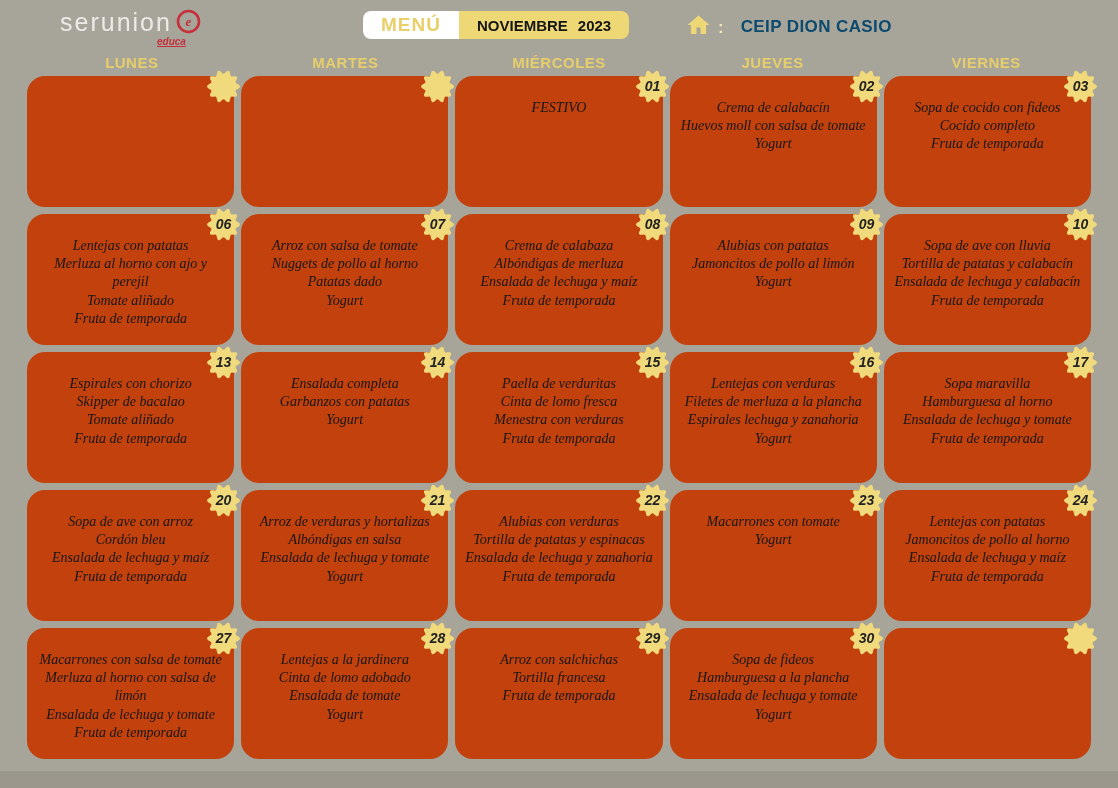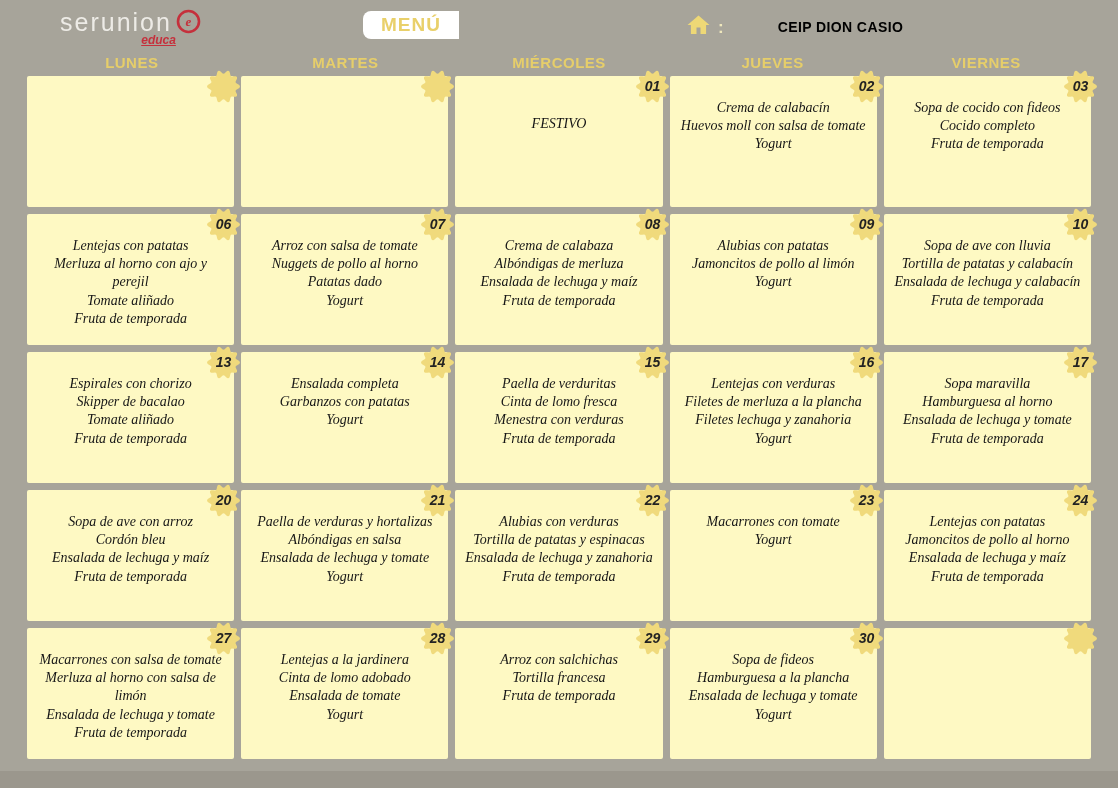--- a/index.html
+++ b/index.html
@@ -6,62 +6,66 @@
   body{
     width:1118px;height:788px;
     background:#a7a49a;
     font-family:"Liberation Sans",sans-serif;
     position:relative;overflow:hidden;
   }
   
   .logo{position:absolute;left:20px;top:10px;display:flex;align-items:flex-start;margin-left:40px;}
   .logo-text{font-size:25px;color:#edebe6;letter-spacing:2px;line-height:1;}
   .logo-mark{position:relative;margin-left:3px;margin-top:-2px;}
-  .logo-sub{position:absolute;right:26px;bottom:-8px;color:#c5303c;font-size:12px;font-weight:bold;font-style:italic;text-decoration:underline;}
+  .logo-sub{position:absolute;right:16px;bottom:-8px;color:#c5303c;font-size:10px;font-weight:bold;font-style:italic;text-decoration:underline;}
   .menu-pill{position:absolute;left:363px;top:11px;height:28px;display:flex;}
   .menu-label{background:#ffffff;color:#e9d06a;font-weight:bold;font-size:19px;letter-spacing:1px;
     padding:0 18px;display:flex;align-items:center;border-radius:8px 0 0 8px;}
   .month-label{background:#eed876;color:#141414;font-weight:600;font-size:15px;
     padding:0 18px;display:flex;align-items:center;border-radius:0 8px 8px 0;min-width:134px;justify-content:flex-start;gap:10px;}
   .school{position:absolute;left:686px;top:13px;display:flex;align-items:center;gap:7px;}
   .school-colon{color:#efe7bc;font-weight:bold;font-size:17px;line-height:1;margin-right:10px;}
-  .school-name{color:#000000;font-weight:bold;font-size:14px;letter-spacing:0.4px;margin-left:37px;}
+  .school-name{color:#0c4a6e;font-weight:bold;font-size:17px;letter-spacing:0.4px;}
   
   .weekday-headers{position:absolute;top:54px;left:27px;right:27px;
     display:grid;grid-template-columns:repeat(5,1fr);gap:4px;}
   .col-header{text-align:center;color:#e6ce6a;font-weight:bold;font-size:15px;letter-spacing:0.5px;}
   
   .grid{position:absolute;top:76px;left:27px;right:27px;
     display:grid;grid-template-columns:repeat(5,1fr);grid-auto-rows:131px;gap:7px;}
-  .cell{background:#fef9c3;border-radius:2px;position:relative;
+  .cell{background:#c2410c;border-radius:18px;position:relative;
     padding:23px 8px 8px;box-sizing:border-box;text-align:center;}
   .badge{position:absolute;top:-7px;right:-7px;width:35px;height:35px;}
   .menu-item{font-family:"Liberation Serif",serif;font-style:italic;
     font-size:14px;line-height:1.3;color:#161616;}
-  .items.single{margin-top:16px;}
+  .items.single{}
   
   .footer-bar{position:absolute;left:0;right:0;bottom:0;height:17px;background:#9b978d;}
 </style>
 </head>
 <body>
 
 <header>
   <div class="logo">
     <span class="logo-text">serunion</span>
     <span class="logo-mark">
       <svg width="27" height="27" viewBox="0 0 27 27">
         <circle cx="13.5" cy="13.5" r="10.5" fill="none" stroke="#c5303c" stroke-width="2.6"></circle>
         <text x="13.5" y="18" text-anchor="middle" font-size="13" font-style="italic" font-weight="bold" fill="#c5303c" font-family="Liberation Serif, serif">e</text>
       </svg>
       <span class="logo-sub">educa</span>
     </span>
   </div>
 
   <div class="menu-pill">
     <span class="menu-label">MENÚ</span>
+    <span class="month-label">
+      <span>NOVIEMBRE</span>
+      <span>2023</span>
+    </span>
   </div>
 
   <div class="school">
     <span>
       <svg width="25" height="24" viewBox="0 0 24 24">
         <path d="M12 2.5 L23 12 L19.6 12 L19.6 21 L14 21 L14 14.6 L10 14.6 L10 21 L4.4 21 L4.4 12 L1 12 Z" fill="#eed876"></path>
       </svg>
     </span>
     <span class="school-colon">:</span>
     <span class="school-name">CEIP DION CASIO</span>
@@ -215,21 +219,21 @@
       </div>
     </div>
     <div class="cell">
       <svg class="badge" viewBox="0 0 35 35">
         <polygon points="34.0,17.5 33.3,18.9 31.6,20.0 30.0,20.9 29.5,21.9 30.1,23.4 31.0,25.3 31.0,26.9 29.8,27.8 27.8,27.8 25.9,27.6 24.8,27.9 24.3,29.3 23.9,31.3 23.1,32.9 21.7,33.2 20.1,32.2 18.7,30.8 17.5,30.2 16.3,30.8 14.9,32.2 13.3,33.2 11.9,32.9 11.1,31.3 10.7,29.3 10.2,27.9 9.1,27.6 7.2,27.8 5.2,27.8 4.0,26.9 4.0,25.3 4.9,23.4 5.5,21.9 5.0,20.9 3.4,20.0 1.7,18.9 1.0,17.5 1.7,16.1 3.4,15.0 5.0,14.1 5.5,13.1 4.9,11.6 4.0,9.7 4.0,8.1 5.2,7.2 7.2,7.2 9.1,7.4 10.2,7.1 10.7,5.7 11.1,3.7 11.9,2.1 13.3,1.8 14.9,2.8 16.3,4.2 17.5,4.8 18.7,4.2 20.1,2.8 21.7,1.8 23.1,2.1 23.9,3.7 24.3,5.7 24.8,7.1 25.9,7.4 27.8,7.2 29.8,7.2 31.0,8.1 31.0,9.7 30.1,11.6 29.5,13.1 30.0,14.1 31.6,15.0 33.3,16.1" fill="#f0da7c"></polygon>
         <text x="17.5" y="22" text-anchor="middle" font-size="14" font-style="italic" font-weight="bold" fill="#222" font-family="Liberation Sans, sans-serif">16</text>
       </svg>
       <div class="items">
         <div class="menu-item">Lentejas con verduras</div>
         <div class="menu-item">Filetes de merluza a la plancha</div>
-        <div class="menu-item">Filetes lechuga y zanahoria</div>
+        <div class="menu-item">Espirales lechuga y zanahoria</div>
         <div class="menu-item">Yogurt</div>
       </div>
     </div>
     <div class="cell">
       <svg class="badge" viewBox="0 0 35 35">
         <polygon points="34.0,17.5 33.3,18.9 31.6,20.0 30.0,20.9 29.5,21.9 30.1,23.4 31.0,25.3 31.0,26.9 29.8,27.8 27.8,27.8 25.9,27.6 24.8,27.9 24.3,29.3 23.9,31.3 23.1,32.9 21.7,33.2 20.1,32.2 18.7,30.8 17.5,30.2 16.3,30.8 14.9,32.2 13.3,33.2 11.9,32.9 11.1,31.3 10.7,29.3 10.2,27.9 9.1,27.6 7.2,27.8 5.2,27.8 4.0,26.9 4.0,25.3 4.9,23.4 5.5,21.9 5.0,20.9 3.4,20.0 1.7,18.9 1.0,17.5 1.7,16.1 3.4,15.0 5.0,14.1 5.5,13.1 4.9,11.6 4.0,9.7 4.0,8.1 5.2,7.2 7.2,7.2 9.1,7.4 10.2,7.1 10.7,5.7 11.1,3.7 11.9,2.1 13.3,1.8 14.9,2.8 16.3,4.2 17.5,4.8 18.7,4.2 20.1,2.8 21.7,1.8 23.1,2.1 23.9,3.7 24.3,5.7 24.8,7.1 25.9,7.4 27.8,7.2 29.8,7.2 31.0,8.1 31.0,9.7 30.1,11.6 29.5,13.1 30.0,14.1 31.6,15.0 33.3,16.1" fill="#f0da7c"></polygon>
         <text x="17.5" y="22" text-anchor="middle" font-size="14" font-style="italic" font-weight="bold" fill="#222" font-family="Liberation Sans, sans-serif">17</text>
       </svg>
       <div class="items">
         <div class="menu-item">Sopa maravilla</div>
@@ -249,21 +253,21 @@
         <div class="menu-item">Ensalada de lechuga y maíz</div>
         <div class="menu-item">Fruta de temporada</div>
       </div>
     </div>
     <div class="cell">
       <svg class="badge" viewBox="0 0 35 35">
         <polygon points="34.0,17.5 33.3,18.9 31.6,20.0 30.0,20.9 29.5,21.9 30.1,23.4 31.0,25.3 31.0,26.9 29.8,27.8 27.8,27.8 25.9,27.6 24.8,27.9 24.3,29.3 23.9,31.3 23.1,32.9 21.7,33.2 20.1,32.2 18.7,30.8 17.5,30.2 16.3,30.8 14.9,32.2 13.3,33.2 11.9,32.9 11.1,31.3 10.7,29.3 10.2,27.9 9.1,27.6 7.2,27.8 5.2,27.8 4.0,26.9 4.0,25.3 4.9,23.4 5.5,21.9 5.0,20.9 3.4,20.0 1.7,18.9 1.0,17.5 1.7,16.1 3.4,15.0 5.0,14.1 5.5,13.1 4.9,11.6 4.0,9.7 4.0,8.1 5.2,7.2 7.2,7.2 9.1,7.4 10.2,7.1 10.7,5.7 11.1,3.7 11.9,2.1 13.3,1.8 14.9,2.8 16.3,4.2 17.5,4.8 18.7,4.2 20.1,2.8 21.7,1.8 23.1,2.1 23.9,3.7 24.3,5.7 24.8,7.1 25.9,7.4 27.8,7.2 29.8,7.2 31.0,8.1 31.0,9.7 30.1,11.6 29.5,13.1 30.0,14.1 31.6,15.0 33.3,16.1" fill="#f0da7c"></polygon>
         <text x="17.5" y="22" text-anchor="middle" font-size="14" font-style="italic" font-weight="bold" fill="#222" font-family="Liberation Sans, sans-serif">21</text>
       </svg>
       <div class="items">
-        <div class="menu-item">Paella de verduras y hortalizas</div>
+        <div class="menu-item">Arroz de verduras y hortalizas</div>
         <div class="menu-item">Albóndigas en salsa</div>
         <div class="menu-item">Ensalada de lechuga y tomate</div>
         <div class="menu-item">Yogurt</div>
       </div>
     </div>
     <div class="cell">
       <svg class="badge" viewBox="0 0 35 35">
         <polygon points="34.0,17.5 33.3,18.9 31.6,20.0 30.0,20.9 29.5,21.9 30.1,23.4 31.0,25.3 31.0,26.9 29.8,27.8 27.8,27.8 25.9,27.6 24.8,27.9 24.3,29.3 23.9,31.3 23.1,32.9 21.7,33.2 20.1,32.2 18.7,30.8 17.5,30.2 16.3,30.8 14.9,32.2 13.3,33.2 11.9,32.9 11.1,31.3 10.7,29.3 10.2,27.9 9.1,27.6 7.2,27.8 5.2,27.8 4.0,26.9 4.0,25.3 4.9,23.4 5.5,21.9 5.0,20.9 3.4,20.0 1.7,18.9 1.0,17.5 1.7,16.1 3.4,15.0 5.0,14.1 5.5,13.1 4.9,11.6 4.0,9.7 4.0,8.1 5.2,7.2 7.2,7.2 9.1,7.4 10.2,7.1 10.7,5.7 11.1,3.7 11.9,2.1 13.3,1.8 14.9,2.8 16.3,4.2 17.5,4.8 18.7,4.2 20.1,2.8 21.7,1.8 23.1,2.1 23.9,3.7 24.3,5.7 24.8,7.1 25.9,7.4 27.8,7.2 29.8,7.2 31.0,8.1 31.0,9.7 30.1,11.6 29.5,13.1 30.0,14.1 31.6,15.0 33.3,16.1" fill="#f0da7c"></polygon>
         <text x="17.5" y="22" text-anchor="middle" font-size="14" font-style="italic" font-weight="bold" fill="#222" font-family="Liberation Sans, sans-serif">22</text>
       </svg>

